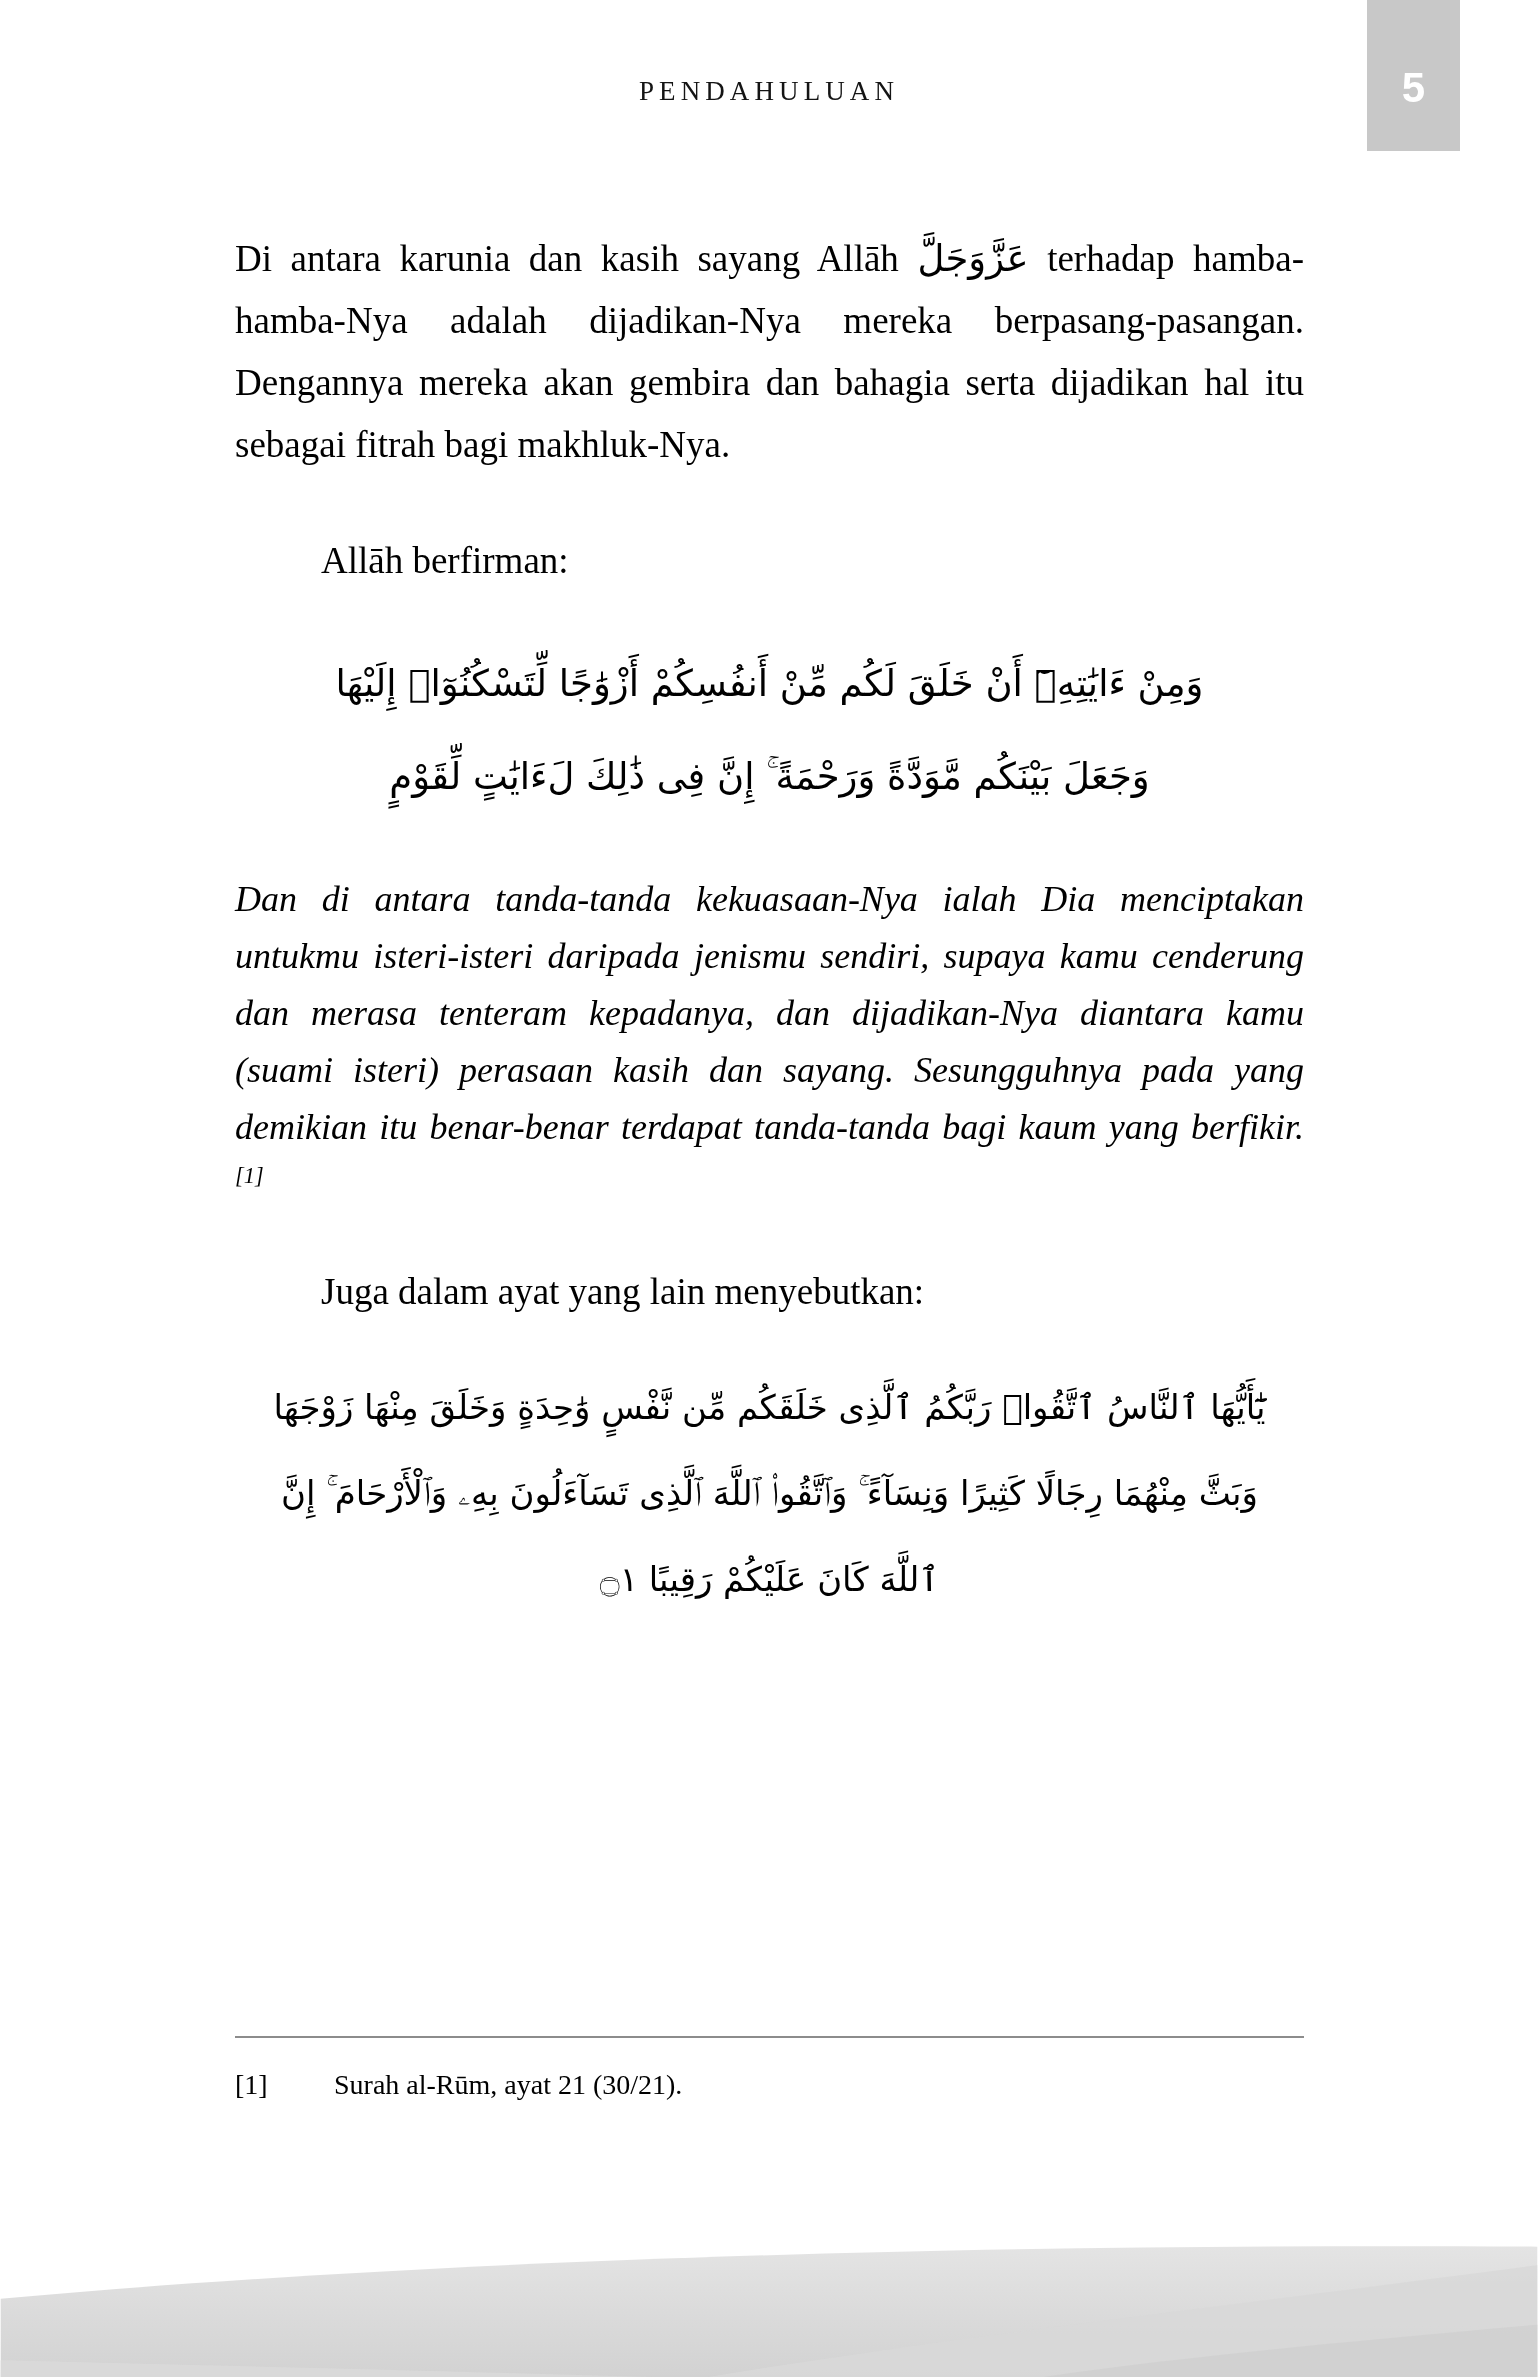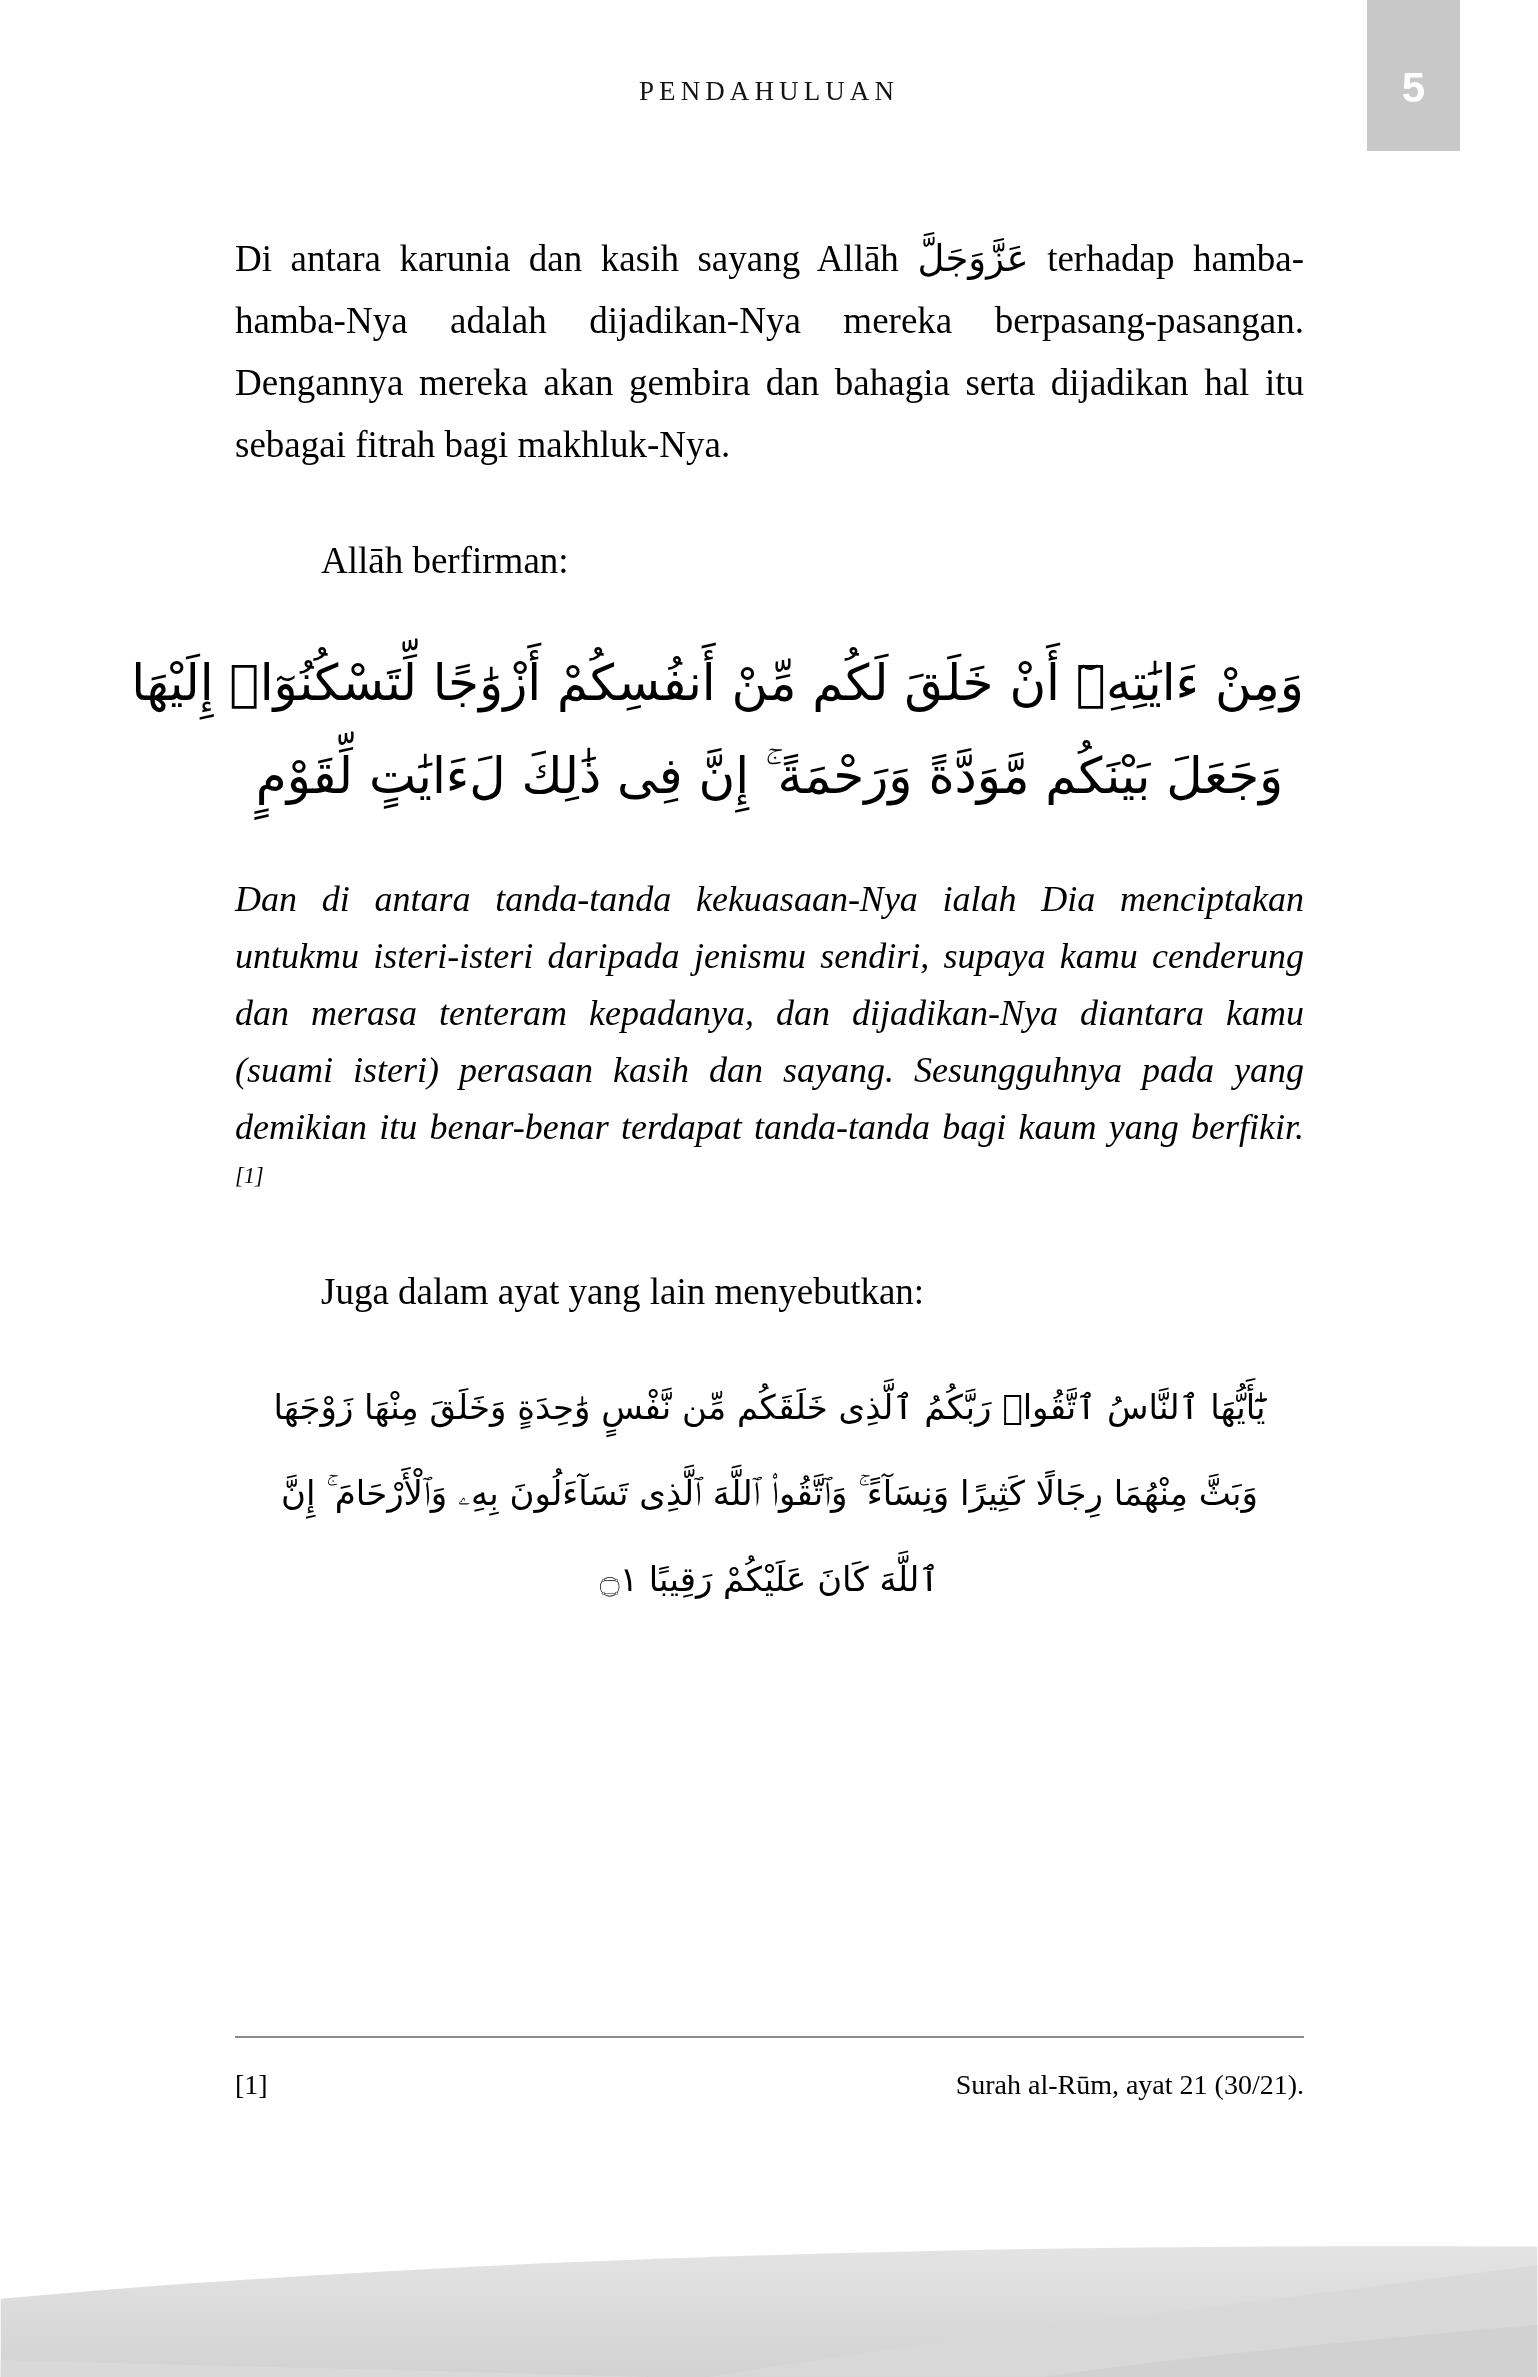--- a/index.html
+++ b/index.html
@@ -76,21 +76,21 @@
   }
   .body-par.indented {
     text-indent: 86px;
     text-align: left;
   }
 
   .arabic-block {
     direction: rtl;
     text-align: center;
     font-family: "DejaVu Sans", "Liberation Sans", sans-serif;
-    font-size: 50px;
+    font-size: 37px;
     line-height: 93px;
     color: #000;
     unicode-bidi: embed;
   }
   .arabic-line {
     display: block;
     white-space: nowrap;
   }
 
   .translation-par {
@@ -125,21 +125,21 @@
     display: flex;
     margin-top: 26px;
     font-size: 28px;
     line-height: 41px;
     font-family: "Liberation Serif", "DejaVu Serif", serif;
   }
   .footnote-marker {
     width: 99px;
     flex: none;
   }
-  .footnote-text { flex: 1; text-align: right; }
+  .footnote-text { flex: 1; }
 
   
   #page-stack-shadow {
     position: absolute;
     left: 0;
     bottom: 0;
     width: 1538px;
     height: 149px;
     overflow: hidden;
     pointer-events: none;

